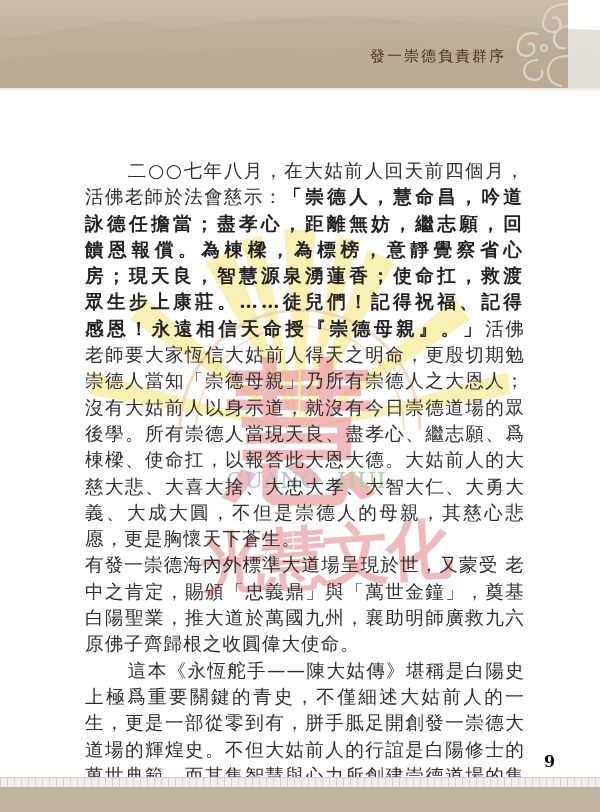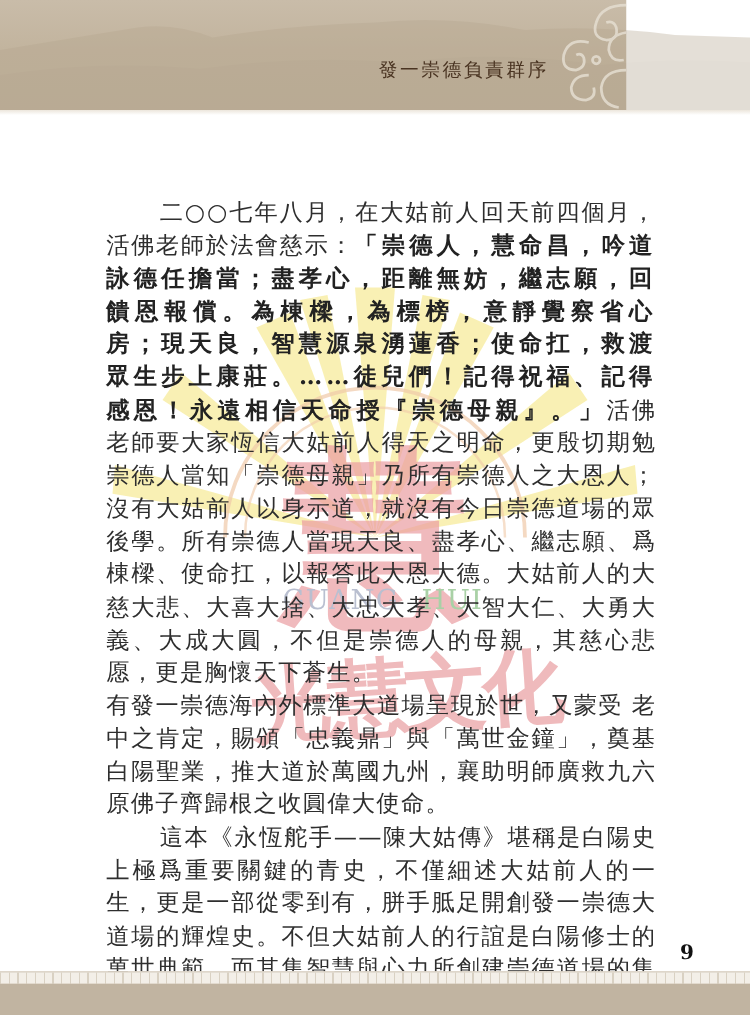--- a/index.html
+++ b/index.html
@@ -1,17 +1,17 @@
 <!DOCTYPE html>
 <html><head>
 <meta charset="utf-8">
 <style>
   html, body { margin:0; padding:0; }
   body { width:600px; height:812px; position:relative; overflow:hidden; background:#ffffff; font-family:"DejaVu Sans", sans-serif; }
-  .header-band { position:absolute; left:0; top:0; width:501px; height:88px;
+  .header-band { position:absolute; left:0; top:0; width:568px; height:88px;
     background: linear-gradient(180deg, #c9bca9 0%, #c2b49e 45%, #bfb19b 100%); }
   .mountains { position:absolute; left:0; top:0; width:600px; height:88px; opacity:.35; }
   .header-title { position:absolute; right:62px; top:47px; font-size:15px; color:#4a3422; letter-spacing:2px; }
   .cloud-ornament { position:absolute; right:0; top:0; width:70px; height:90px; }
   .header-shadow { position:absolute; left:0; top:88px; width:600px; height:4px; background:linear-gradient(180deg, #ece6dc, #ffffff); }
 
   .watermark { position:absolute; left:0; top:0; width:600px; height:812px; pointer-events:none; }
   .wm-guang { position:absolute; left:226px; top:468px; font-family:"DejaVu Serif", serif; font-size:22px; font-weight:normal; letter-spacing:1px; }
   .wm-guang .g1 { color:#b9bfd0; }
   .wm-guang .g2 { color:#a9d1a6; }

